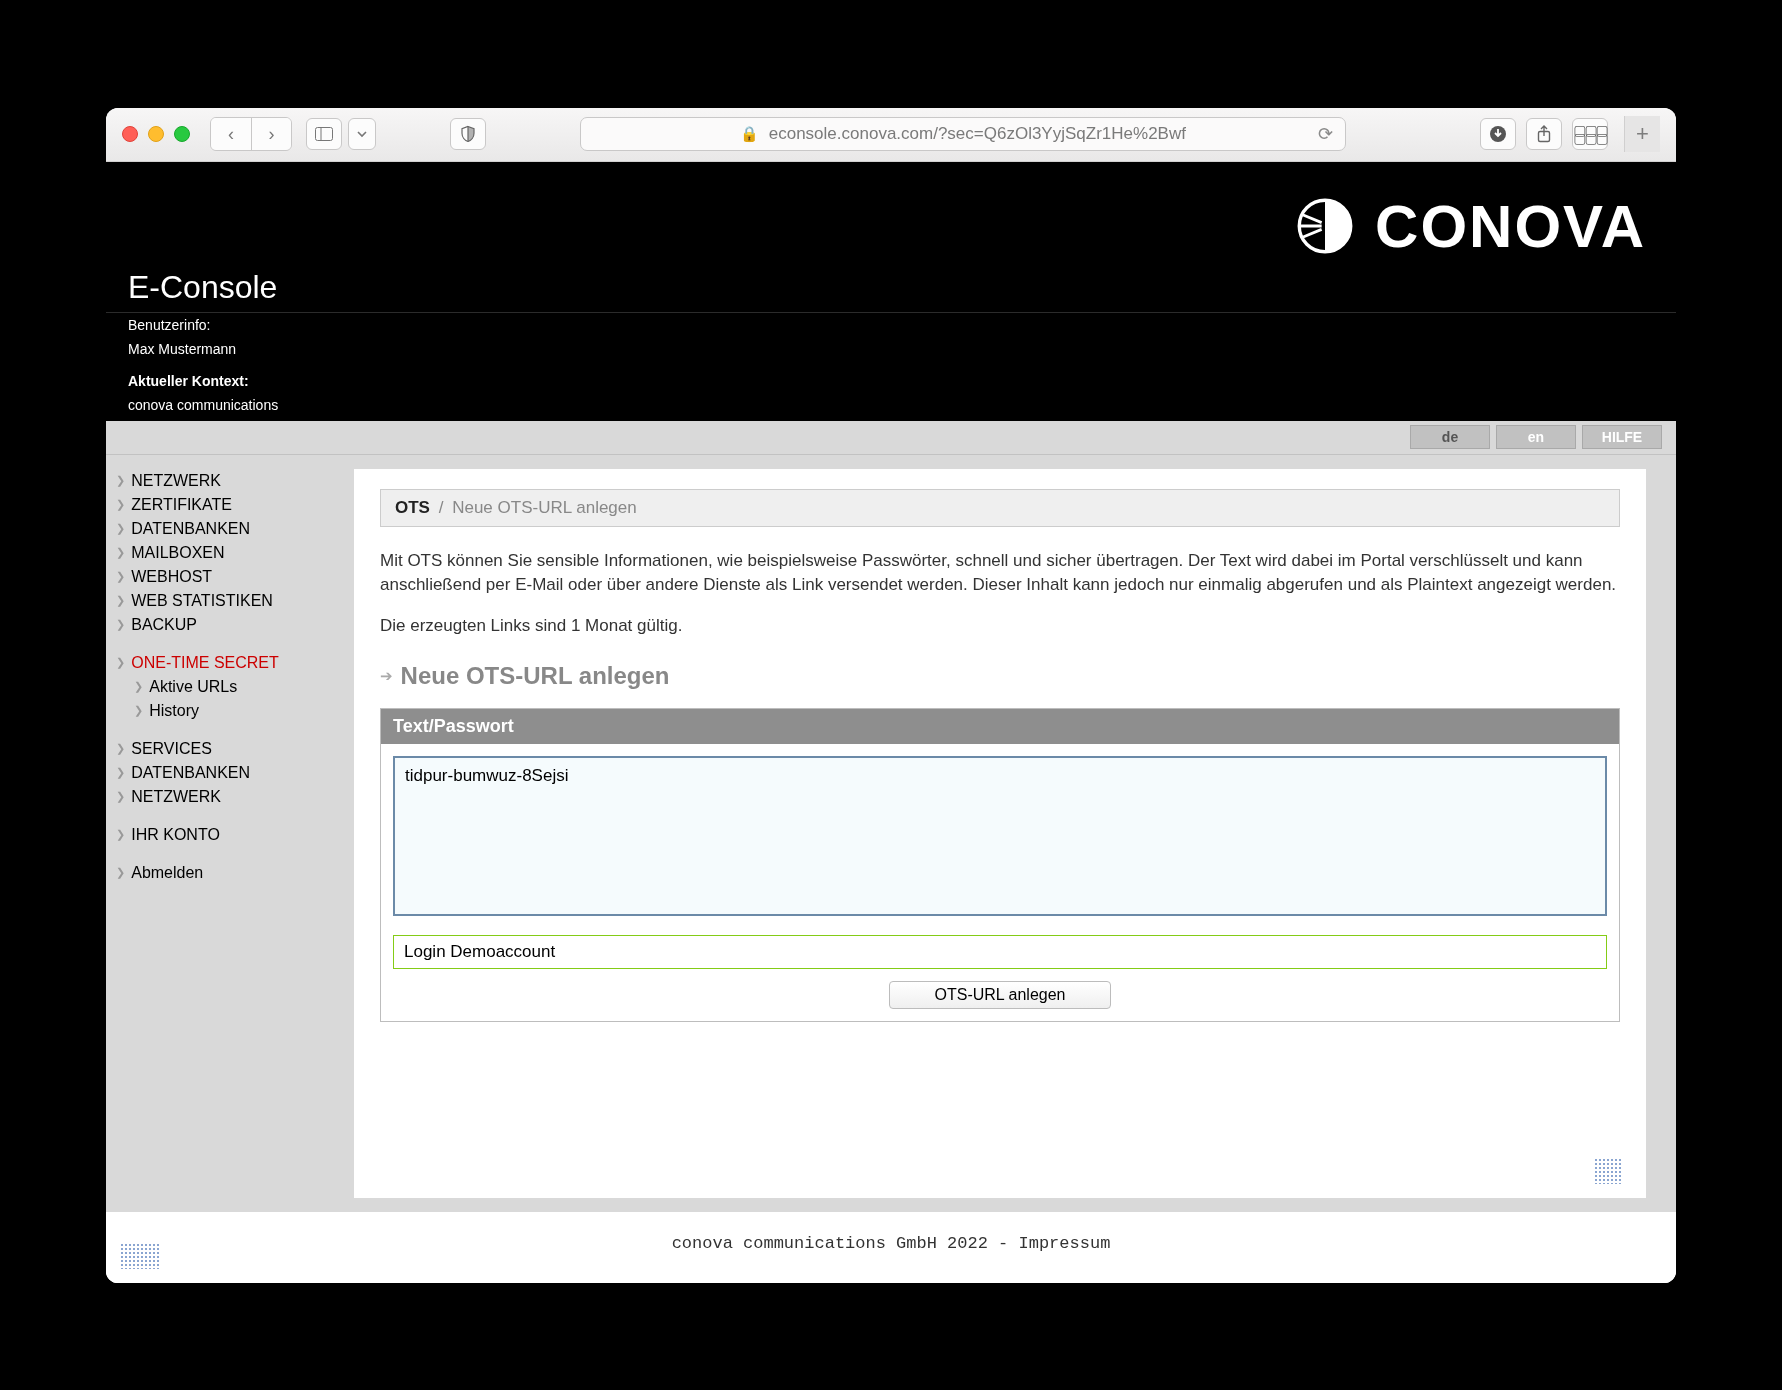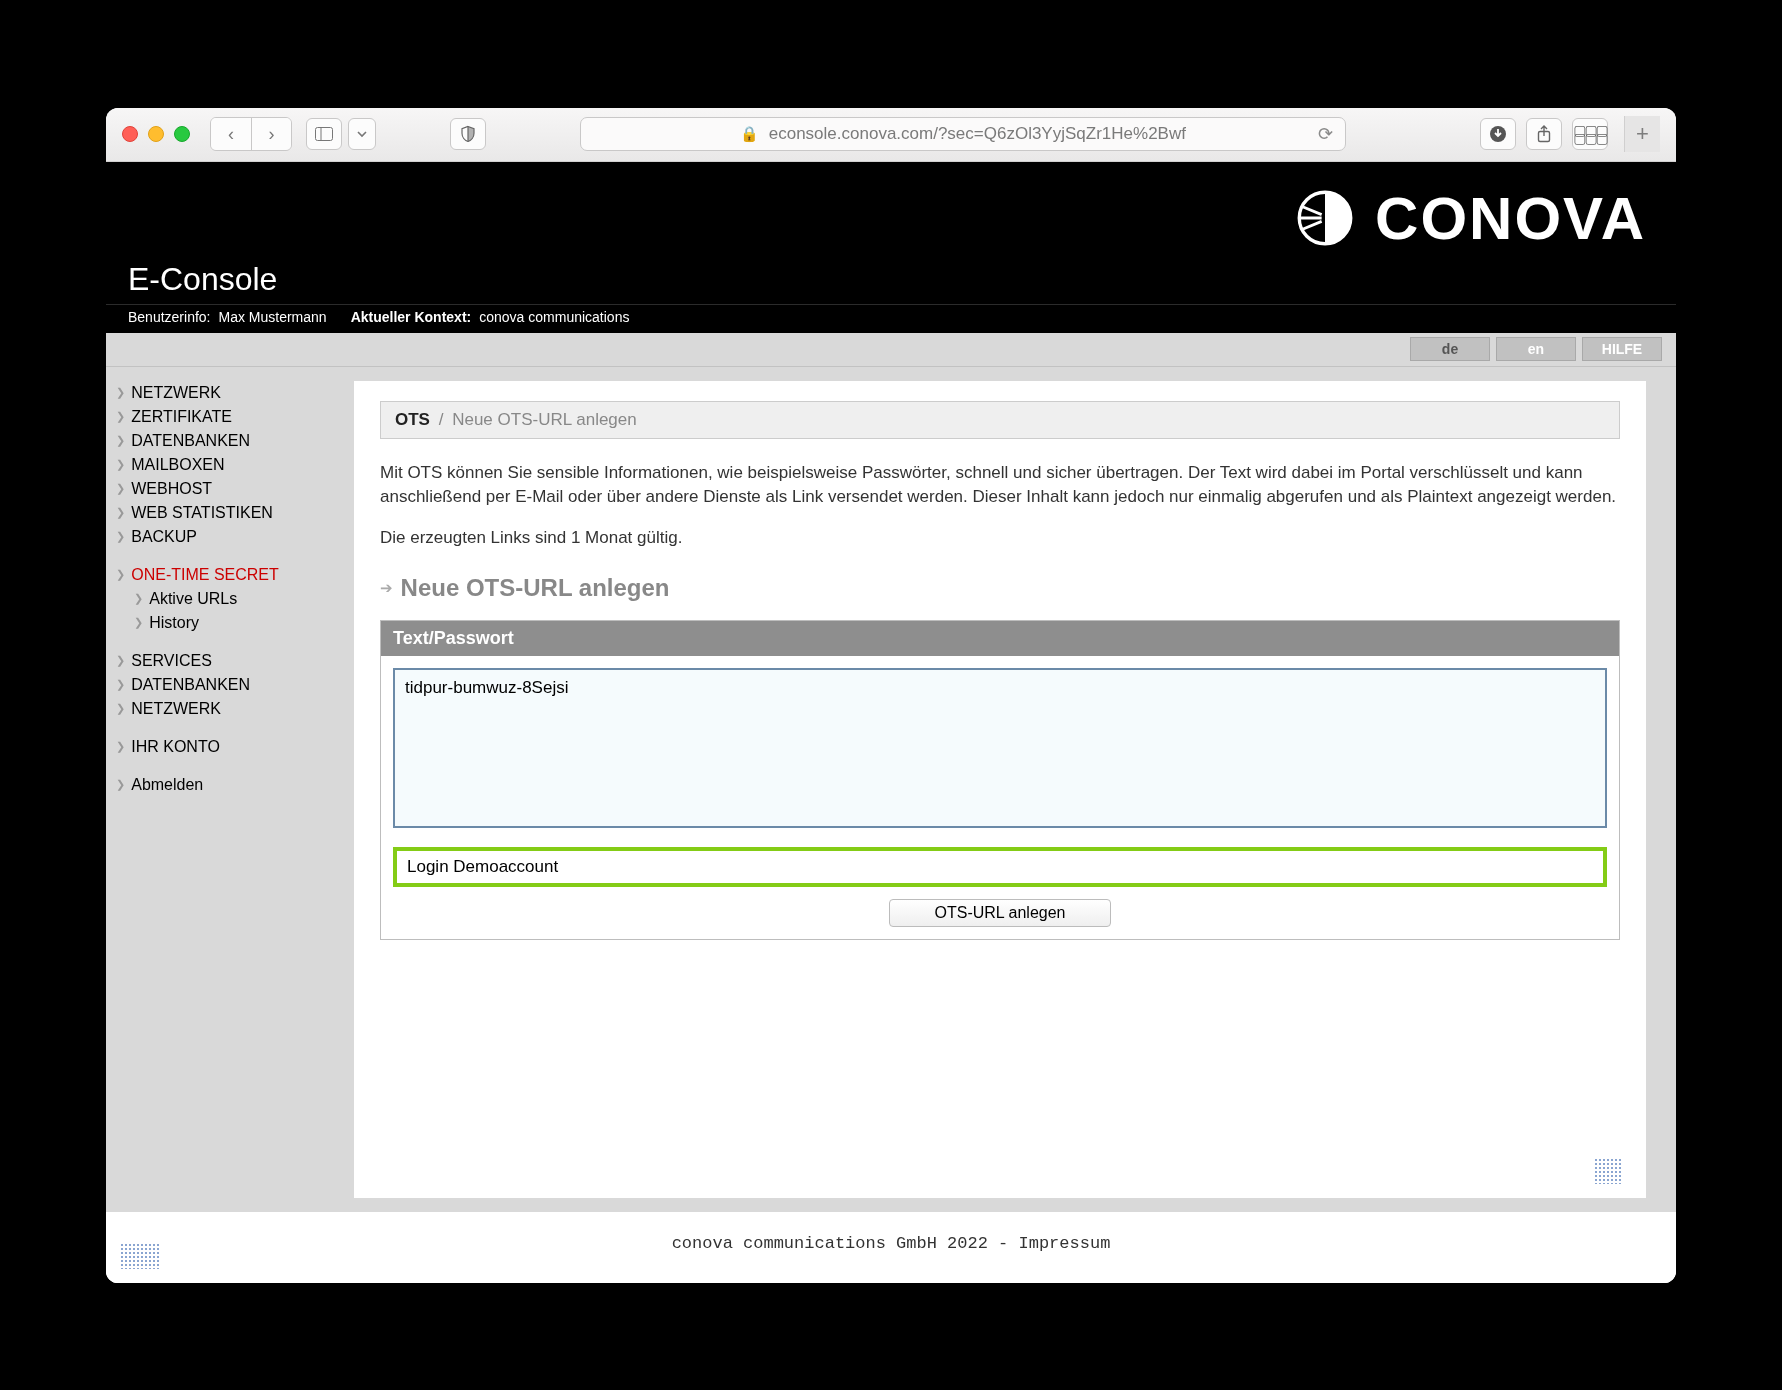--- a/index.html
+++ b/index.html
@@ -65,25 +65,25 @@
   .shield-icon svg{width:18px;height:18px;}
   .grid-icon{letter-spacing:-2px; font-size:14px; line-height:8px;}
   .new-tab{width:36px;height:36px;background:#e6e5e5;display:flex;align-items:center;justify-content:center;color:#7d7d7d;font-size:22px;border-left:1px solid #d0cfcf; margin-left:6px;}
   
   .viewport{flex:1; background:#fff; overflow:hidden;}
   .app-wrap{width:100%; height:100%; display:flex; flex-direction:column;}
   .app-header{
     background:#000; color:#fff; padding:0;
   }
   .logo-row{display:flex; justify-content:flex-end; align-items:center; padding:22px 30px 8px;}
-  .logo{display:flex; align-items:center; gap:22px;}
+  .logo{display:flex; align-items:center; gap:22px;margin-top:8px;}
   .logo-text{font-weight:700; font-size:60px; letter-spacing:2px; font-family: Arial, sans-serif;}
   .title-row{padding:0 22px 6px; display:flex; align-items:baseline;}
   .app-title{font-size:32px; font-weight:400;}
-  .info-row{padding:4px 22px 8px; font-size:14px; display:flex; gap:8px; border-top:1px solid #2b2b2b;}
+  .info-row{padding:4px 22px 8px; font-size:14px; display:flex; gap:8px; border-top:1px solid #2b2b2b;flex-direction:column;}
   .info-row .lbl{font-weight:400;}
   .info-row .bold{font-weight:700;}
   .toolbar2{
     background:#d9d9d9; height:34px; display:flex; justify-content:flex-end; align-items:center; gap:6px; padding:0 14px; border-bottom:1px solid #c2c2c2;
   }
   .lang-btn{border:1px solid #a9a9a9; background:#c1c1c1; color:#555; font-size:14px; font-weight:700; width:80px; height:24px; display:flex; align-items:center; justify-content:center;}
   .lang-btn.dim{color:#fff;}
   .lang-btn.help{color:#fff;}
   .body-row{flex:1; display:flex; background:#d9d9d9;}
   .sidebar{width:248px; padding:14px 6px; font-size:16px;}
@@ -102,21 +102,21 @@
   .section-h{display:flex; align-items:center; gap:8px; margin:24px 0 18px;}
   .section-h .arr{color:#aaa; font-size:15px;}
   .section-h h2{font-size:24px; color:#888; font-weight:700;}
   .panel{border:1px solid #bdbdbd;}
   .panel-h{background:#8e8e8e; color:#fff; font-weight:700; padding:7px 12px; font-size:18px;}
   .panel-b{padding:12px;}
   .ta{
     width:100%; height:160px; border:2px solid #6b8aa8; background:#f5fbfd; padding:8px 10px; font-size:17px; font-family:inherit; resize:none; outline:none;
   }
   .inp{
-    width:100%; border:4px solid #84cc16; padding:6px 10px; font-size:17px; margin-top:14px; font-family:inherit;
+    width:100%; border:1px solid #84cc16; padding:6px 10px; font-size:17px; margin-top:14px; font-family:inherit;
   }
   .action-row{text-align:center; margin-top:12px;}
   .action-btn{
     border:1px solid #bcbcbc; background:linear-gradient(#fff,#efefef); padding:4px 44px; font-size:16px; border-radius:4px; cursor:pointer;
   }
   .footer{text-align:center; padding:22px 0 30px; font-size:17px; color:#333; background:#fff;font-family:Liberation Mono, monospace;}
   .corner-dots{position:absolute; width:40px; height:26px; background:
     radial-gradient(circle,#8aa5d1 1px,transparent 1.2px) 0 0/4px 4px;
   }
   .corner-dots.bl{left:14px; bottom:14px;}

